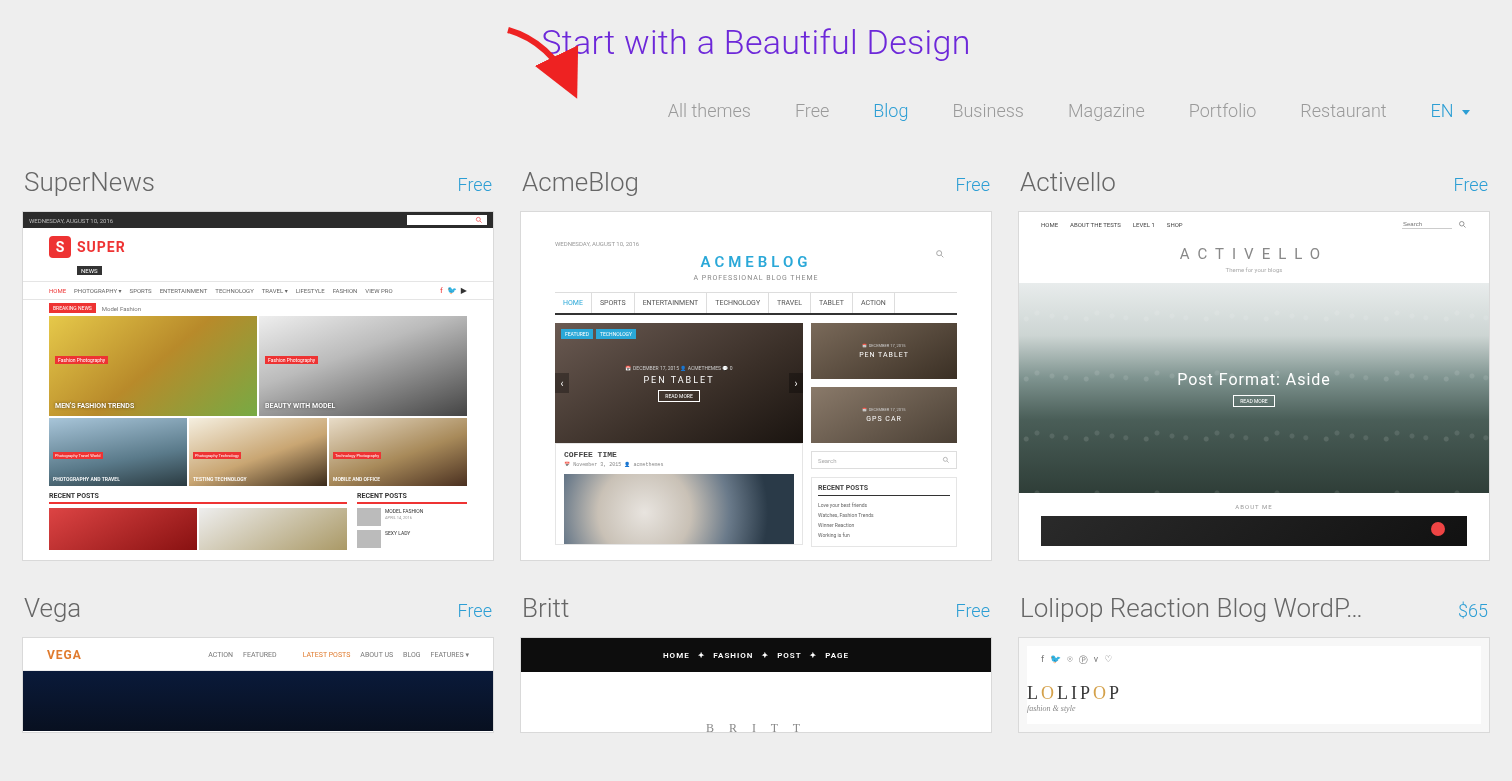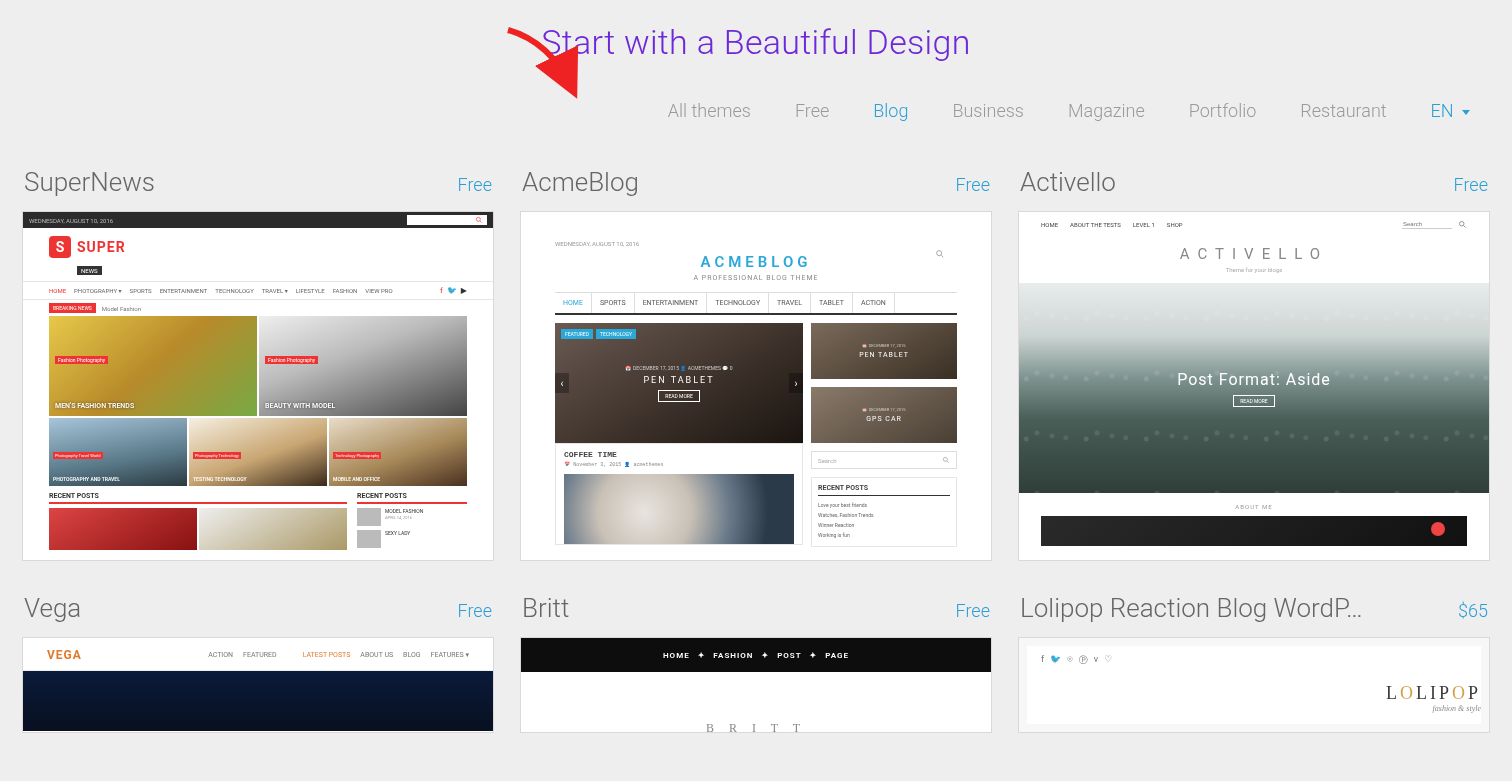--- a/index.html
+++ b/index.html
@@ -190,21 +190,21 @@
   .vg-logo { color:#e07b2e; font-size:12px; font-weight:700; letter-spacing:1px;}
   .vg-nav { display:flex; gap:10px; font-size:7px; color:#777;}
   .vg-nav span.on { color:#e07b2e;margin-left:16px; }
   .vg-hero { height:60px; background:linear-gradient(180deg,#0a1a3a,#081020);}
   .br-top { background:#0d0d0d; height:34px; display:flex; align-items:center; justify-content:center; gap:8px;}
   .br-top span { color:#fff; font-size:8px; font-weight:600; letter-spacing:1px;}
   .br-dia { color:#fff; font-size:6px;}
   .br-body { background:#fff; height:64px; display:flex; align-items:flex-end; justify-content:center;}
   .br-logo { font-size:12px; color:#888; letter-spacing:6px; font-family: Georgia, serif;}
   .lp-bar { padding:8px 14px; display:flex; gap:6px; color:#777; font-size:9px;}
-  .lp-logo { text-align:right; margin-top:8px;}
+  .lp-logo { text-align:left; margin-top:8px;}
   .lp-logo-t { font-size:18px; color:#3a3a3a; letter-spacing:3px; font-family: Georgia, serif;}
   .lp-logo-t .o { color:#d4a14a;}
   .lp-logo-s { font-size:8px; color:#888; font-style:italic; font-family: Georgia, serif;}
 
   
   .arrow-anno {
     position: absolute;
     top: 22px; left: 500px;
     pointer-events: none;
   }

